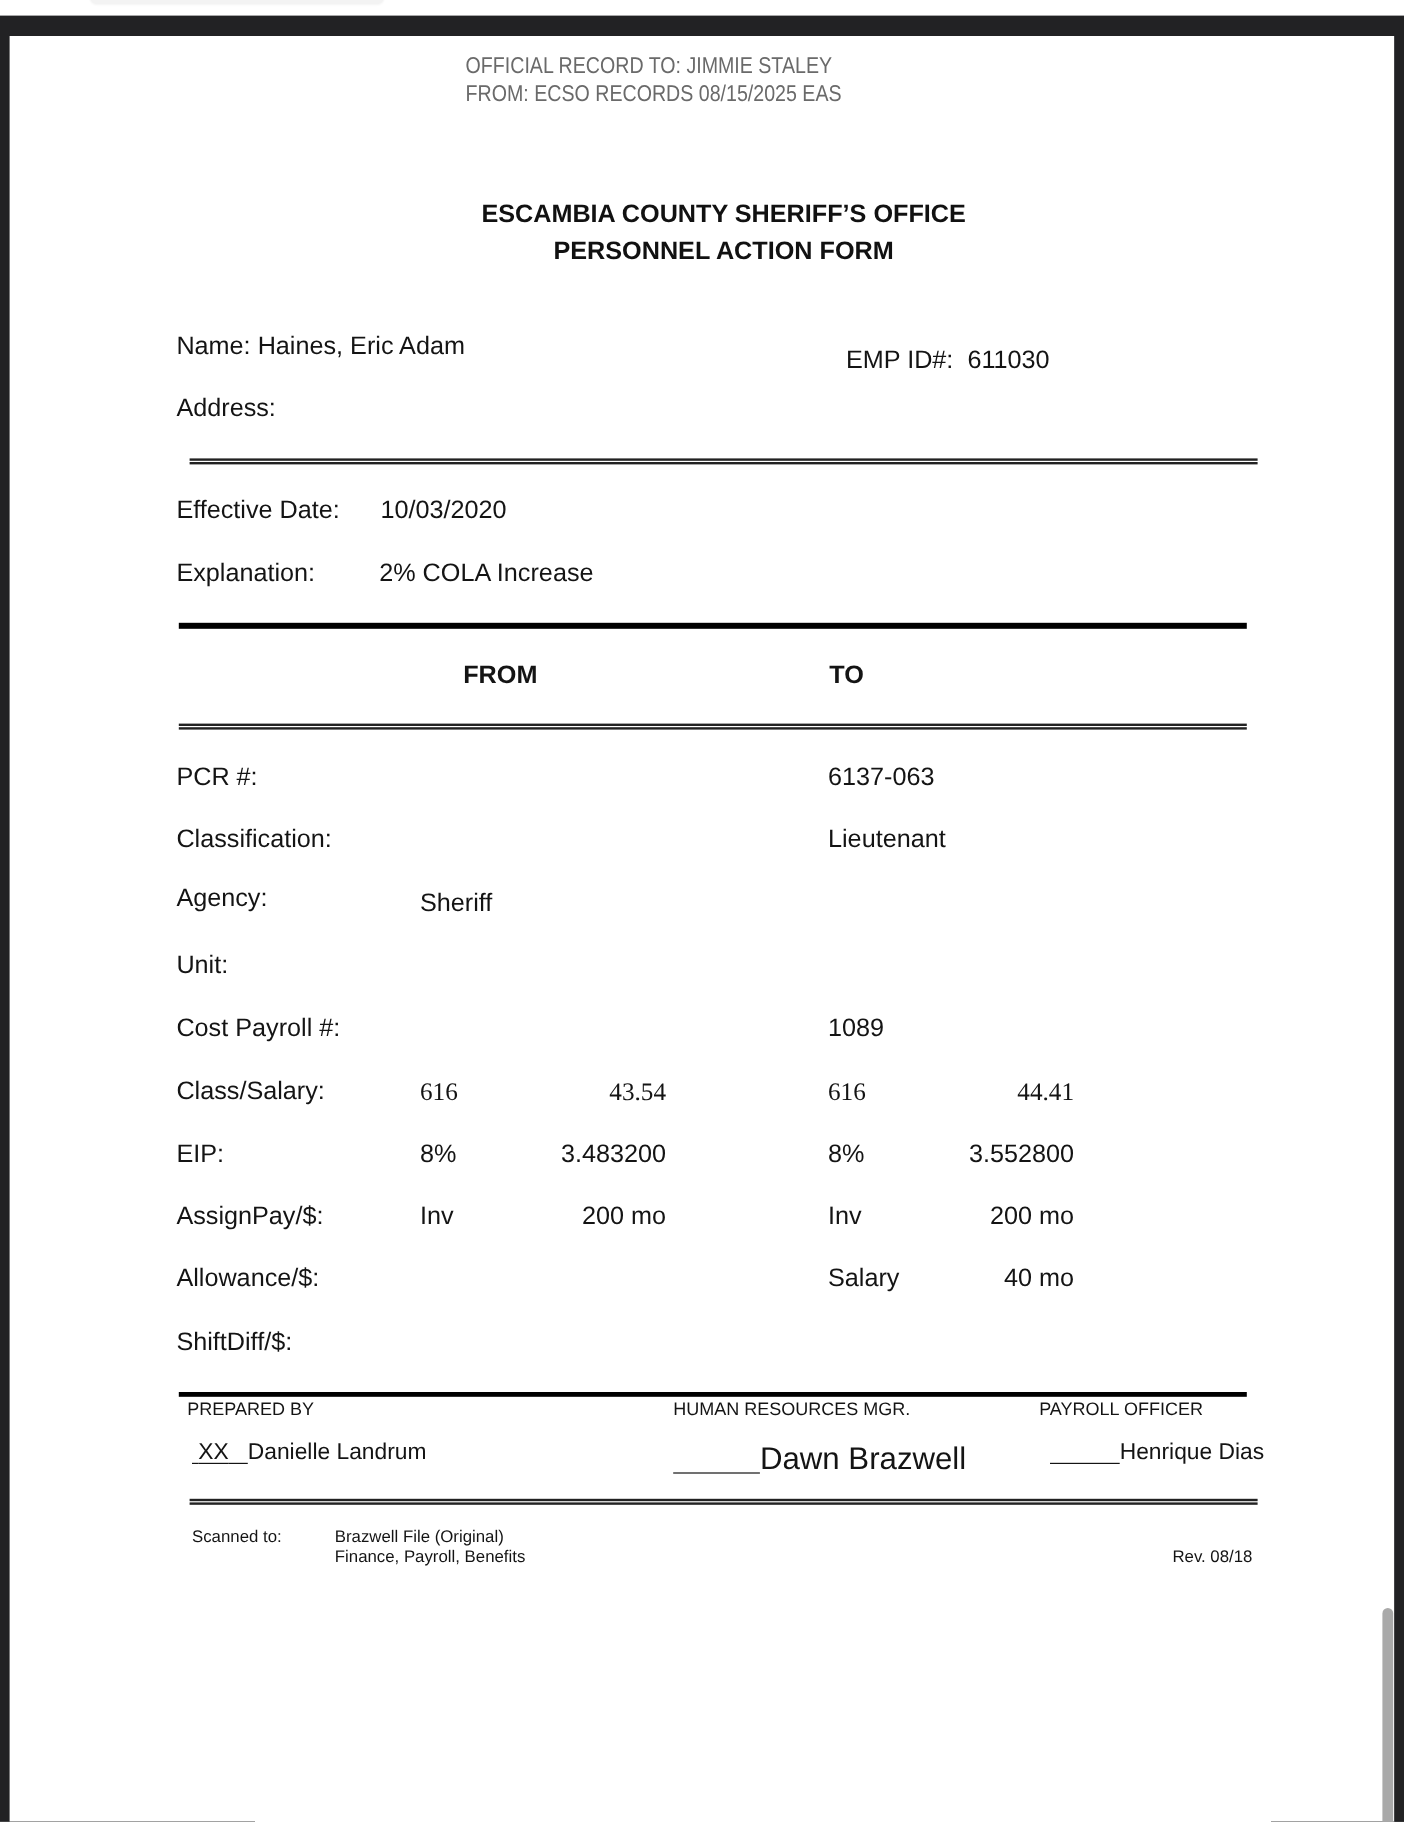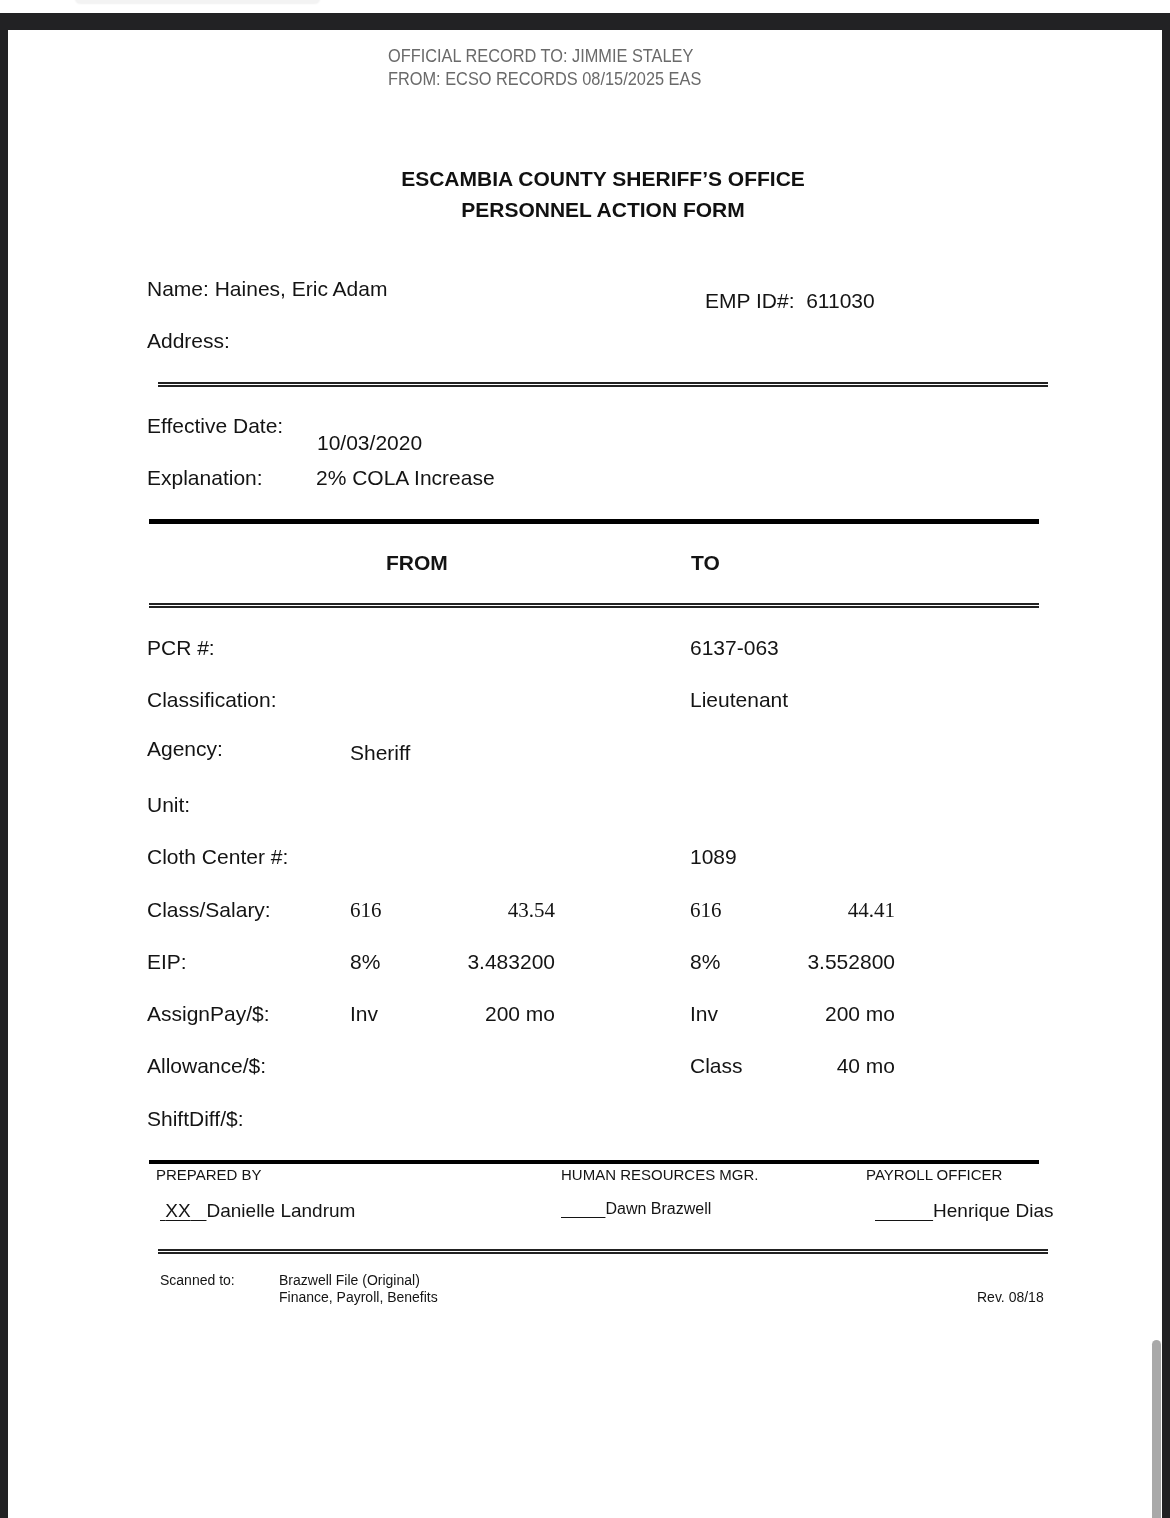--- a/index.html
+++ b/index.html
@@ -56,21 +56,21 @@
   </div>
   <div class="txt" style="left:697px; top:247px;margin-top:12px;">
     <span>EMP ID#:</span>&nbsp;
     <span>611030</span>
   </div>
   <div class="txt" style="left:139px; top:299px;text-align:right;">Address:</div>
 
   <div class="rule-double" style="left:150px; top:352px; width:890px;"></div>
 
   <div class="txt" style="left:139px; top:384px;">Effective Date:</div>
-  <div class="txt" style="left:309px; top:384px;margin-top:17px;">10/03/2020</div>
+  <div class="txt" style="left:309px; top:384px;">10/03/2020</div>
   <div class="txt" style="left:139px; top:436px;">Explanation:</div>
   <div class="txt" style="left:308px; top:436px;">2% COLA Increase</div>
 
   <div class="rule-thick" style="left:141px; top:489px; width:890px;"></div>
 
   <div class="txt bold" style="left:344px; top:521px;margin-left:34px;">FROM</div>
   <div class="txt bold" style="left:683px; top:521px;text-align:right;">TO</div>
 
   <div class="rule-double" style="left:141px; top:573px; width:890px;"></div>
 
@@ -88,21 +88,21 @@
       <div class="txt" style="left: 139px; top: 695px; margin-top: 12px;">Agency:</div>
       <div class="txt" style="left: 342px; top: 711px;">Sheriff</div>
       <div class="txt right" style="left: 420px; top: 711px; width: 127px;"></div>
       <div class="txt" style="left: 682px; top: 711px;"></div>
       <div class="txt right" style="left: 760px; top: 711px; width: 127px;"></div>
       <div class="txt" style="left: 139px; top: 763px;">Unit:</div>
       <div class="txt" style="left: 342px; top: 763px;"></div>
       <div class="txt right" style="left: 420px; top: 763px; width: 127px;"></div>
       <div class="txt" style="left: 682px; top: 763px;"></div>
       <div class="txt right" style="left: 760px; top: 763px; width: 127px;"></div>
-      <div class="txt" style="left: 139px; top: 815px;">Cloth Center #:</div>
+      <div class="txt" style="left: 139px; top: 815px;">Cost Payroll #:</div>
       <div class="txt" style="left: 342px; top: 815px;"></div>
       <div class="txt right" style="left: 420px; top: 815px; width: 127px;"></div>
       <div class="txt" style="left: 682px; top: 815px;">1089</div>
       <div class="txt right" style="left: 760px; top: 815px; width: 127px;"></div>
       <div class="txt" style="left: 139px; top: 868px;">Class/Salary:</div>
       <div class="txt serif" style="left: 342px; top: 868px;">616</div>
       <div class="txt serif right" style="left: 420px; top: 868px; width: 127px;">43.54</div>
       <div class="txt serif" style="left: 682px; top: 868px;">616</div>
       <div class="txt serif right" style="left: 760px; top: 868px; width: 127px;">44.41</div>
       <div class="txt" style="left: 139px; top: 920px;">EIP:</div>
@@ -111,39 +111,39 @@
       <div class="txt" style="left: 682px; top: 920px;">8%</div>
       <div class="txt right" style="left: 760px; top: 920px; width: 127px;">3.552800</div>
       <div class="txt" style="left: 139px; top: 972px;">AssignPay/$:</div>
       <div class="txt" style="left: 342px; top: 972px;">Inv</div>
       <div class="txt right" style="left: 420px; top: 972px; width: 127px;">200 mo</div>
       <div class="txt" style="left: 682px; top: 972px;">Inv</div>
       <div class="txt right" style="left: 760px; top: 972px; width: 127px;">200 mo</div>
       <div class="txt" style="left: 139px; top: 1024px;">Allowance/$:</div>
       <div class="txt" style="left: 342px; top: 1024px;"></div>
       <div class="txt right" style="left: 420px; top: 1024px; width: 127px;"></div>
-      <div class="txt" style="left: 682px; top: 1024px;">Class</div>
+      <div class="txt" style="left: 682px; top: 1024px;">Salary</div>
       <div class="txt right" style="left: 760px; top: 1024px; width: 127px;">40 mo</div>
       <div class="txt" style="left: 139px; top: 1077px;">ShiftDiff/$:</div>
       <div class="txt" style="left: 342px; top: 1077px;"></div>
       <div class="txt right" style="left: 420px; top: 1077px; width: 127px;"></div>
       <div class="txt" style="left: 682px; top: 1077px;"></div>
       <div class="txt right" style="left: 760px; top: 1077px; width: 127px;"></div>
     </div>
 
   <div class="rule-thick" style="left:141px; top:1130px; width:890px; height:4px;"></div>
 
   <div class="txt small" style="left:148px; top:1136px;">PREPARED BY</div>
   <div class="txt small" style="left:553px; top:1136px;">HUMAN RESOURCES MGR.</div>
   <div class="txt small" style="left:858px; top:1136px;">PAYROLL OFFICER</div>
 
   <div class="txt" style="left:152px; top:1170px; font-size:19px;">
     <span class="sig-line">&nbsp;<span>XX</span>&nbsp;&nbsp;&nbsp;</span><span>Danielle Landrum</span>
   </div>
-  <div class="txt" style="left:553px; top:1170px; font-size:16px;">
+  <div class="txt" style="left:553px; top:1170px; font-size:26px;">
     <span class="sig-line">&nbsp;&nbsp;&nbsp;&nbsp;&nbsp;&nbsp;&nbsp;&nbsp;&nbsp;&nbsp;</span><span>Dawn Brazwell</span>
   </div>
   <div class="txt" style="left:867px; top:1170px; font-size:19px;">
     <span class="sig-line">&nbsp;&nbsp;&nbsp;&nbsp;&nbsp;&nbsp;&nbsp;&nbsp;&nbsp;&nbsp;&nbsp;</span><span>Henrique Dias</span>
   </div>
 
   <div class="rule-double" style="left:150px; top:1219px; width:890px;"></div>
 
   <div class="txt tiny" style="left:152px; top:1242px;">Scanned to:</div>
   <div class="txt tiny" style="left:271px; top:1242px;">

